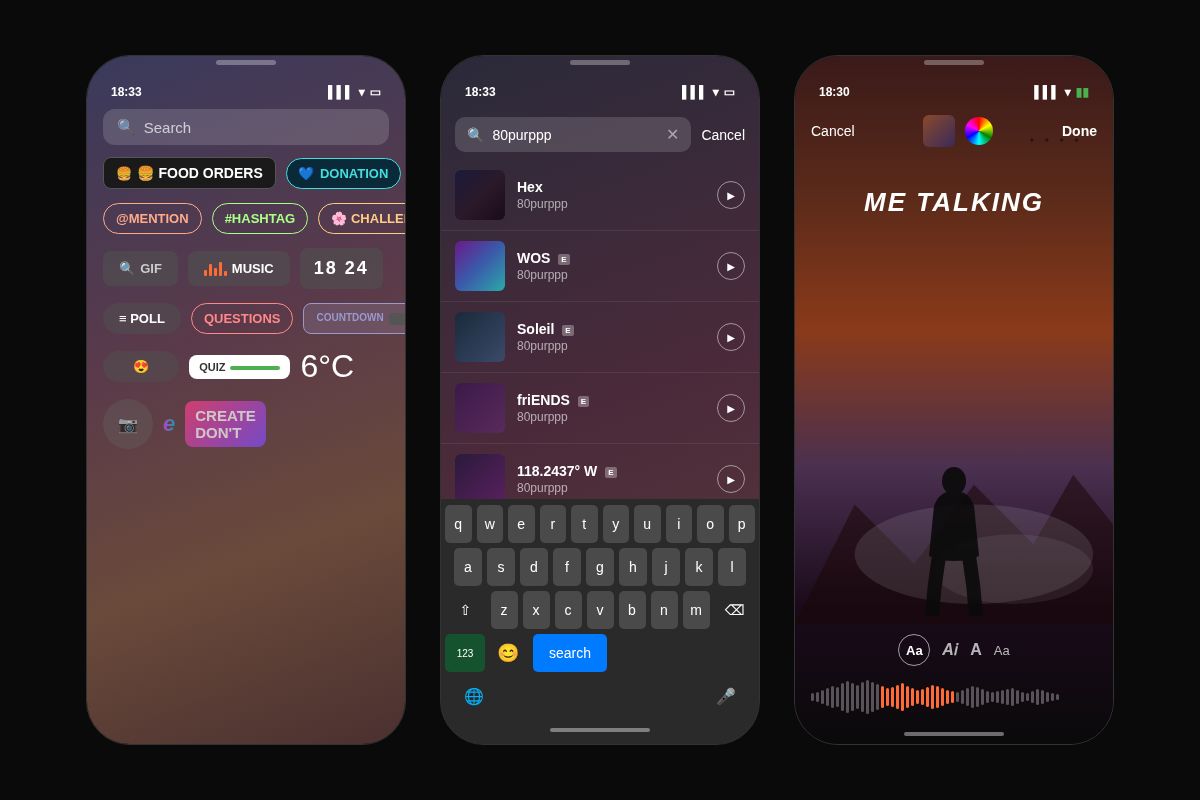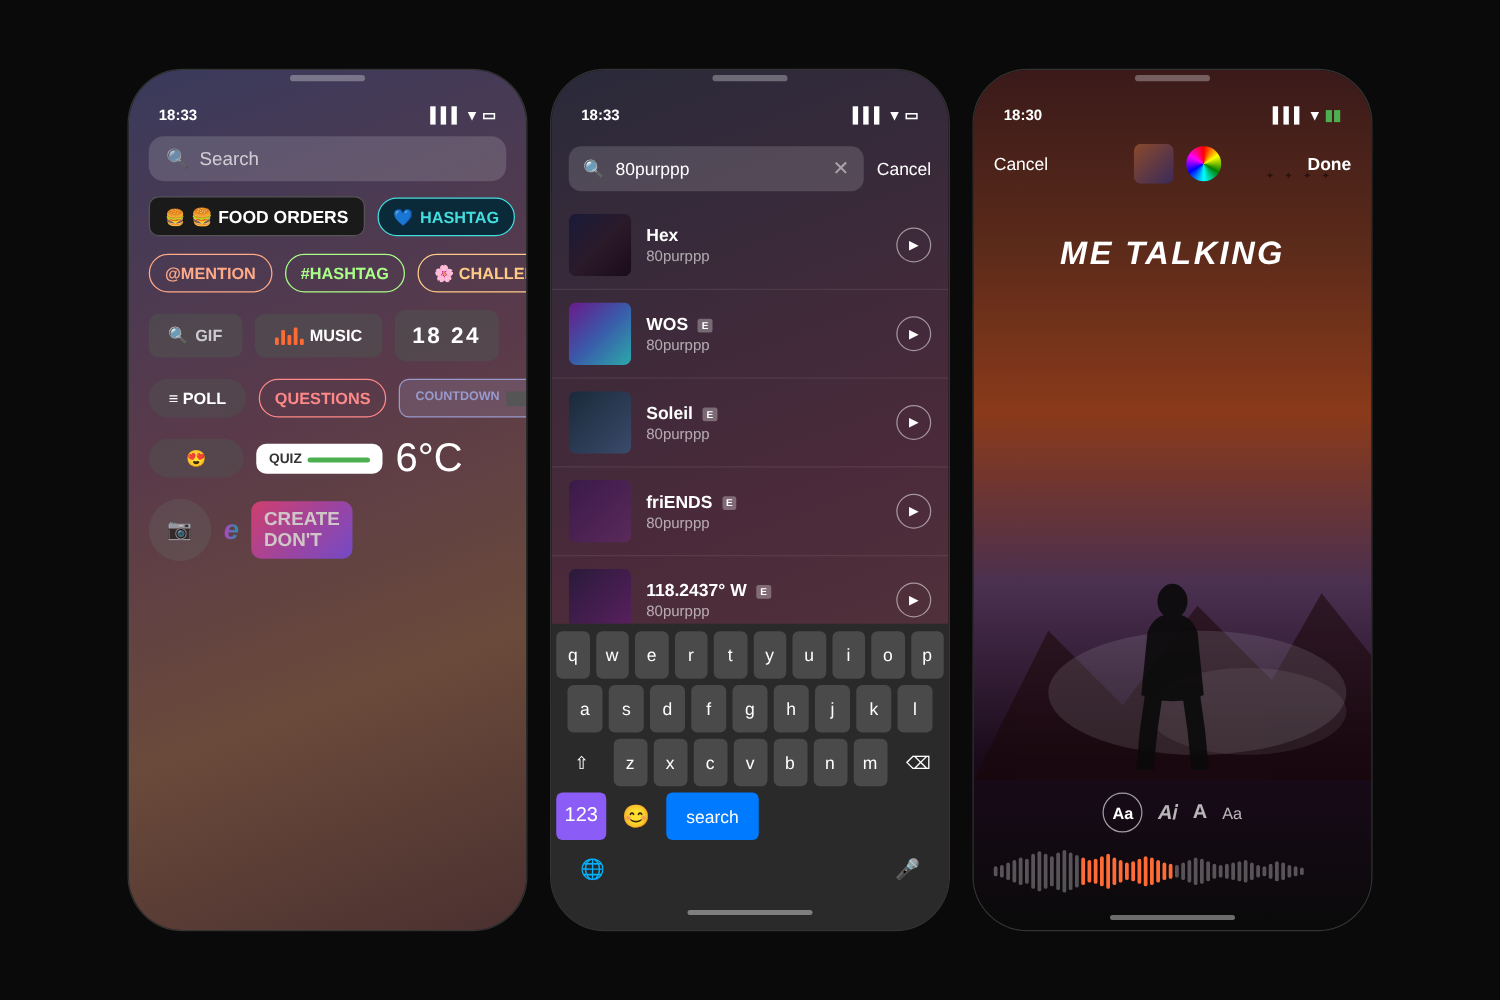--- a/index.html
+++ b/index.html
@@ -8,21 +8,21 @@
       display: flex;
       justify-content: center;
       align-items: center;
       width: 1200px;
       height: 800px;
       font-family: -apple-system, BlinkMacSystemFont, 'Helvetica Neue', sans-serif;
       overflow: hidden;
     }
     .phones-container {
       display: flex;
-      gap: 18px;
+      gap: 34px;
       align-items: flex-start;
       padding: 20px;
     }
     .phone {
       width: 320px;
       height: 690px;
       border-radius: 44px;
       overflow: hidden;
       position: relative;
       border: 1px solid #333;
@@ -229,21 +229,21 @@
     .key-dark { background: #2a2a2a; }
     .key-wide { width: 42px; }
     .key-space { flex: 1; background: #4a4a4a; height: 38px; border-radius: 5px; }
     .key-search-btn { background: #007aff; color: #fff; padding: 0 16px; height: 38px; border-radius: 5px; font-size: 14px; font-weight: 500; display: flex; align-items: center; }
     .key-bottom-row {
       display: flex;
       gap: 5px;
       margin-bottom: 5px;
       align-items: center;
     }
-    .key-123 { background: #8b5cf6; color: #fff; border-radius: 5px; width: 40px; height: 38px; display: flex; align-items: center; justify-content: center; font-size: 16px; }
+    .key-123 { background: #14532d; color: #fff; border-radius: 5px; width: 40px; height: 38px; display: flex; align-items: center; justify-content: center; font-size: 10px; }
     .key-emoji { background: #2a2a2a; color: #fff; border-radius: 5px; width: 38px; height: 38px; display: flex; align-items: center; justify-content: center; font-size: 18px; }
     .key-globe { background: #2a2a2a; color: #fff; border-radius: 5px; width: 38px; height: 38px; display: flex; align-items: center; justify-content: center; font-size: 16px; }
     .key-mic { background: #2a2a2a; color: #fff; border-radius: 5px; width: 38px; height: 38px; display: flex; align-items: center; justify-content: center; font-size: 16px; }
     .home-indicator {
       height: 20px;
       display: flex;
       align-items: center;
       justify-content: center;
     }
     .home-bar {
@@ -414,21 +414,21 @@
       </div>
       <div class="stickers-grid">
 
         <div class="sticker-row">
           <div class="sticker sticker-food">
             <span>🍔</span>
               <span style="font-size:14px;">🍔 FOOD ORDERS</span>
           </div>
           <div class="sticker sticker-donation">
             <span>💙</span>
-              <span>HASHTAG</span>
+              <span>DONATION</span>
           </div>
           <div class="sticker sticker-location">
             <span>📍</span>
           </div>
         </div>
 
         <div class="sticker-row">
           <div class="sticker sticker-mention">
             <span>@MENTION</span>
           </div>

